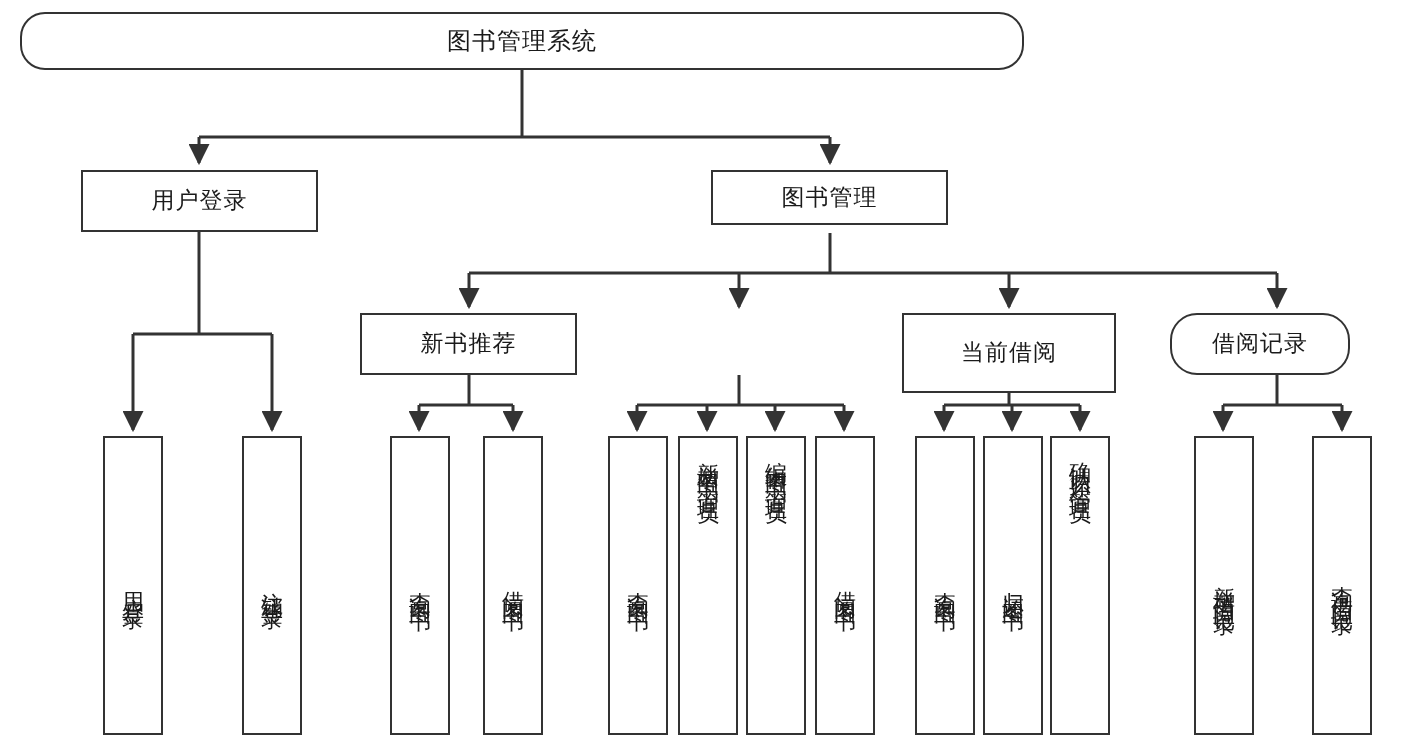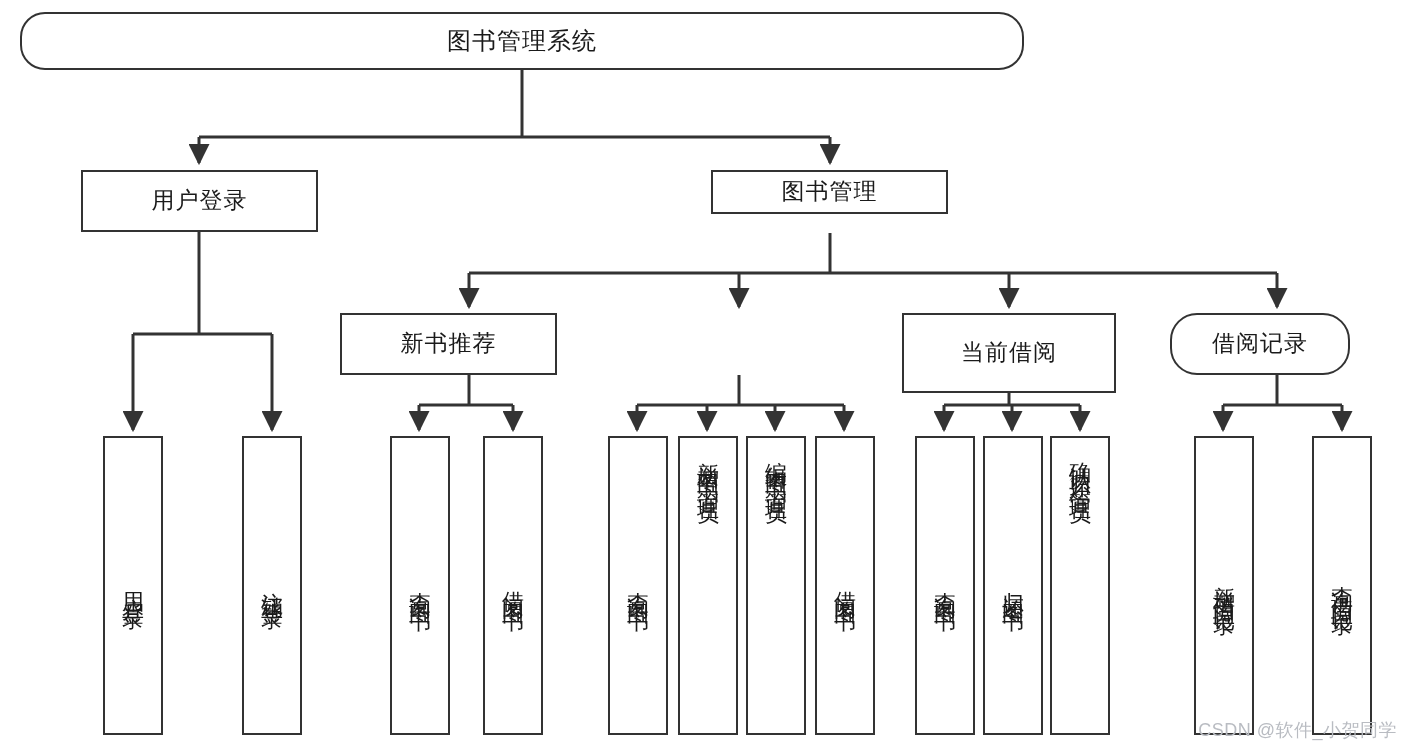--- a/index.html
+++ b/index.html
@@ -131,25 +131,25 @@
     </g>
   </svg>
 
   <div class="node h root" style="left:20px; top:12px; width:1004px; height:58px;border-radius:25px;">
     <span class="label">图书管理系统</span>
   </div>
 
   <div class="node h" style="left:81px; top:170px; width:237px; height:62px;">
     <span class="label">用户登录</span>
   </div>
-  <div class="node h" style="left:711px; top:170px; width:237px; height:44px;font-family:Liberation Serif, serif;">
+  <div class="node h" style="left:711px; top:170px; width:237px; height:55px;font-family:Liberation Serif, serif;">
     <span class="label">图书管理</span>
   </div>
 
-  <div class="node h" style="left:340px; top:313px; width:217px; height:62px;">
+  <div class="node h" style="left:360px; top:313px; width:217px; height:62px;">
     <span class="label">新书推荐</span>
   </div>
   <div class="node h" style="left:902px; top:313px; width:214px; height:80px;">
     <span class="label">当前借阅</span>
   </div>
   <div class="node h" style="left:1170px; top:313px; width:180px; height:62px;border-radius:27px;">
     <span class="label">借阅记录</span>
   </div>
 
   <div class="node v center" style="left:103px; top:436px; width:60px; height:299px;">
@@ -189,15 +189,14 @@
     <span class="label">确认归还（管理员）</span>
   </div>
 
   <div class="node v center" style="left:1194px; top:436px; width:60px; height:299px;">
     <span class="label">新增借阅记录</span>
   </div>
   <div class="node v center" style="left:1312px; top:436px; width:60px; height:299px;">
     <span class="label">查询借阅记录</span>
   </div>
 
-  <div id="watermark">CSDN @软件_小贺同学</div>
 
 </div>
 
 </body></html>

